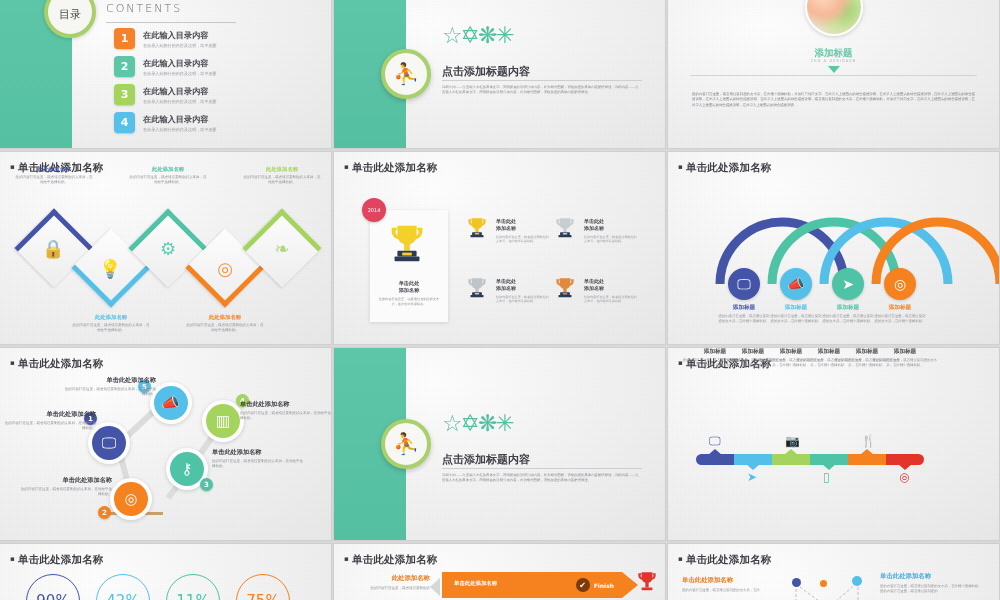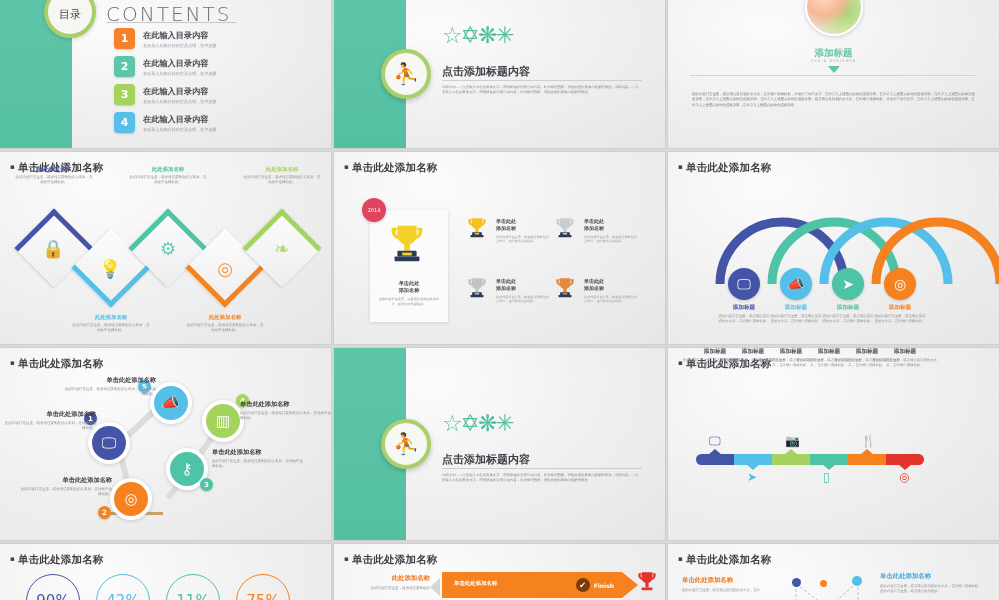--- a/index.html
+++ b/index.html
@@ -49,21 +49,21 @@
   .s1-logo {
     position: absolute; left: 44px; top: -14px; width: 52px; height: 52px;
     border-radius: 50%;
     background: #f6f6f2;
     border: 4px solid #a8cf6a;
     box-shadow: 0 1px 4px rgba(0,0,0,.18);
     display: flex; align-items: flex-end; justify-content: center;
   }
   .s1-logo span { font-size: 11px; color: #4a4a4a; padding-bottom: 12px; font-weight: 500;}
   .s1-contents { position: absolute; left: 106px; top: 2px;
-    font-size: 20px; color: #6c6c74; letter-spacing: 2px; font-weight: 300; }
+    font-size: 11px; color: #6c6c74; letter-spacing: 2px; font-weight: 300; }
   .s1-rule { position: absolute; left: 106px; top: 22px; width: 130px; height:1px; background:#c9c9c9;}
   .s1-list { position: absolute; left: 114px; top: 28px; }
   .s1-row { display: flex; align-items: center; margin-bottom: 7px; }
   .s1-num {
     width: 21px; height: 21px; border-radius: 4px;
     display: flex; align-items: center; justify-content: center;
     color: #fff; font-size: 11px; font-weight: bold;
     box-shadow: 0 1px 2px rgba(0,0,0,.18);
   }
   .s1-txt { margin-left: 8px; }

